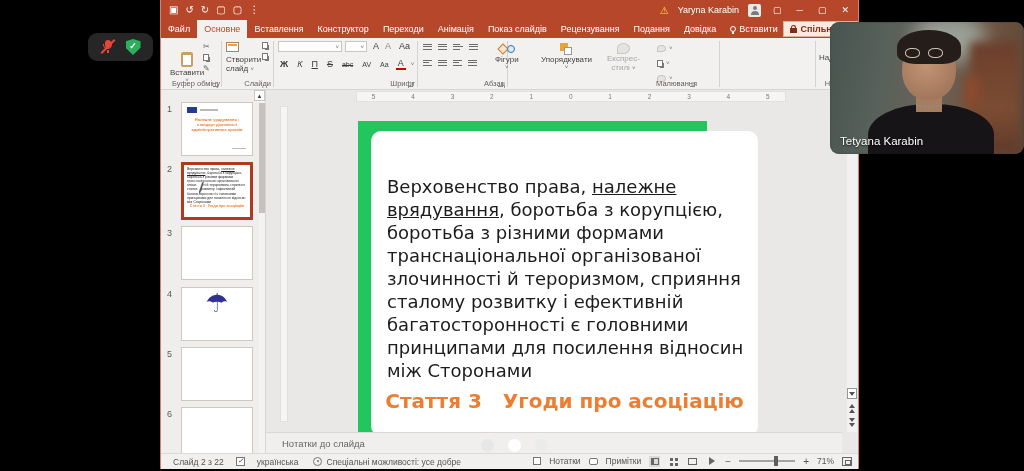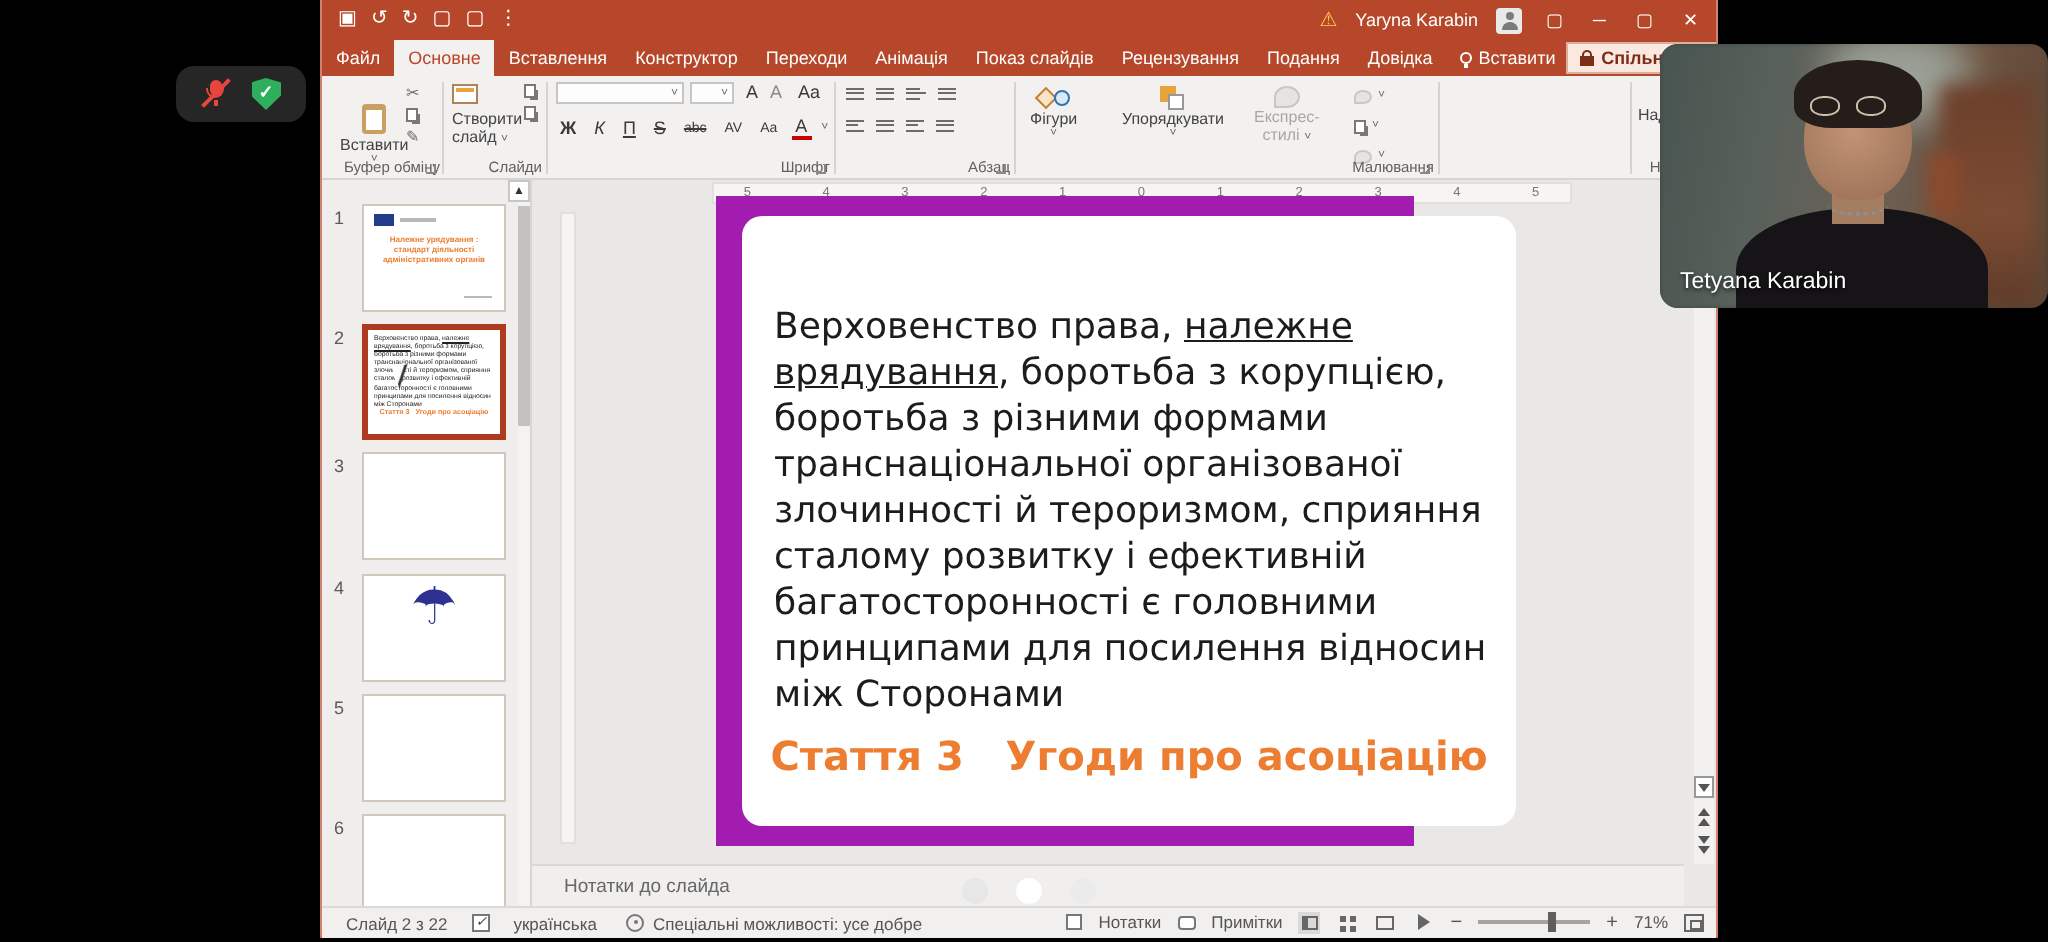--- a/index.html
+++ b/index.html
@@ -108,21 +108,21 @@
   #mouse-cursor { position:absolute; left:36px; top:92px; width:0; height:0; z-index:5;
                   border-left:7px solid #fff; border-bottom:11px solid transparent; border-top:0 solid transparent;
                   filter:drop-shadow(1px 1px 0 #333); transform:rotate(-14deg); }
 
   
   #canvas { position:absolute; left:105px; right:0; top:0; height:342px; }
   #ruler-h { position:absolute; left:90px; top:1px; width:430px; height:11px; background:#f6f5f4; border:1px solid #e2e0de;
              color:#7a7876; font-size:6.5px; display:flex; align-items:center; justify-content:center; }
   #ruler-h span { word-spacing:33px; letter-spacing:.5px; }
   #ruler-v { position:absolute; left:14px; top:16px; width:8px; height:316px; background:#f6f5f4; border:1px solid #e2e0de; }
-  #slide { position:absolute; left:92px; top:8px; width:349px; height:325px; background:#a21caf; }
+  #slide { position:absolute; left:92px; top:31px; width:349px; height:325px; background:#22c55e; }
   #slide-box { position:absolute; left:13px; top:10px; width:387px; height:305px; background:#fff; border-radius:10px; }
   #slide-text { margin:44px 8px 0 16px; width:372px; font-family:"DejaVu Sans", sans-serif;
                 font-size:18px; line-height:23px; color:#1c1c1c; }
   #slide-text .u { text-decoration:underline; }
   #slide-caption { margin-top:7px; text-align:center; font-family:"DejaVu Sans", sans-serif;
                    font-size:20px; font-weight:bold; color:#ED7D31; white-space:pre-wrap; }
   #edit-scroll { position:absolute; right:1px; top:0; width:10px; height:342px; background:#f2f1f0; }
   .sbtn { position:absolute; left:0; width:10px; height:11px; display:flex; flex-direction:column; align-items:center; justify-content:center; gap:1px; }
   .sbtn.boxed { border:1px solid #9a9896; background:#fff; }
   .tri-u { width:0; height:0; border-left:3px solid transparent; border-right:3px solid transparent; border-bottom:4px solid #555; }
@@ -334,21 +334,21 @@
             <i style="width:9px"></i>
             <i style="width:9px"></i>
             <i style="width:9px"></i>
           </span>
       </div>
       <div class="grp-label">Абзац</div>
       <i class="launcher"></i>
     </div>
     <i class="gdiv" style="left:346px;"></i>
 
-    <div class="grp" style="left:348px;width:208px;text-decoration:underline;">
+    <div class="grp" style="left:328px;width:208px;text-decoration:underline;">
       <div class="bigbtn" style="position:absolute;left:6px;top:5px;">
         <i class="shape-ic">
             <i class="d"></i>
             <i class="c"></i>
           </i>
         <span>Фігури</span>
           <span class="caret">˅</span>
       </div>
       <div class="bigbtn" style="position:absolute;left:52px;top:5px;">
         <i class="arr-ic">

